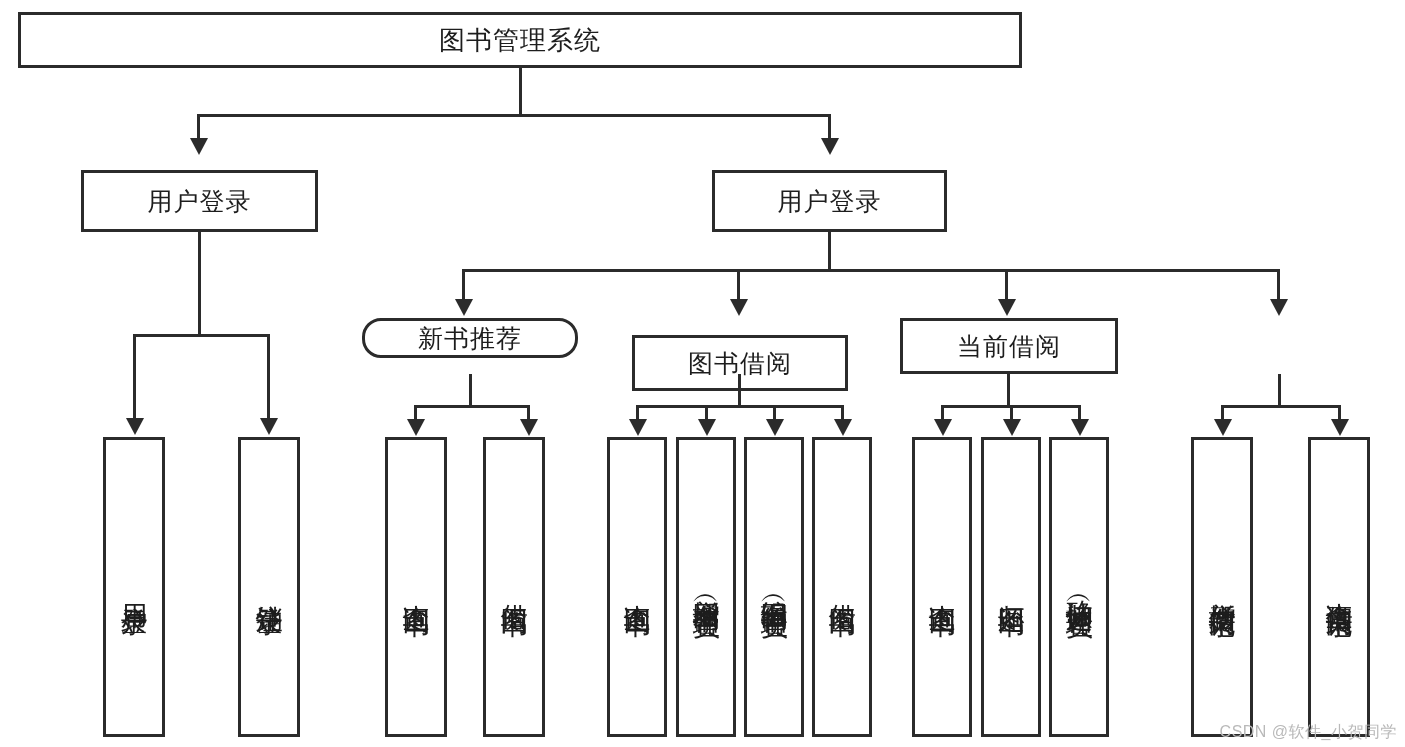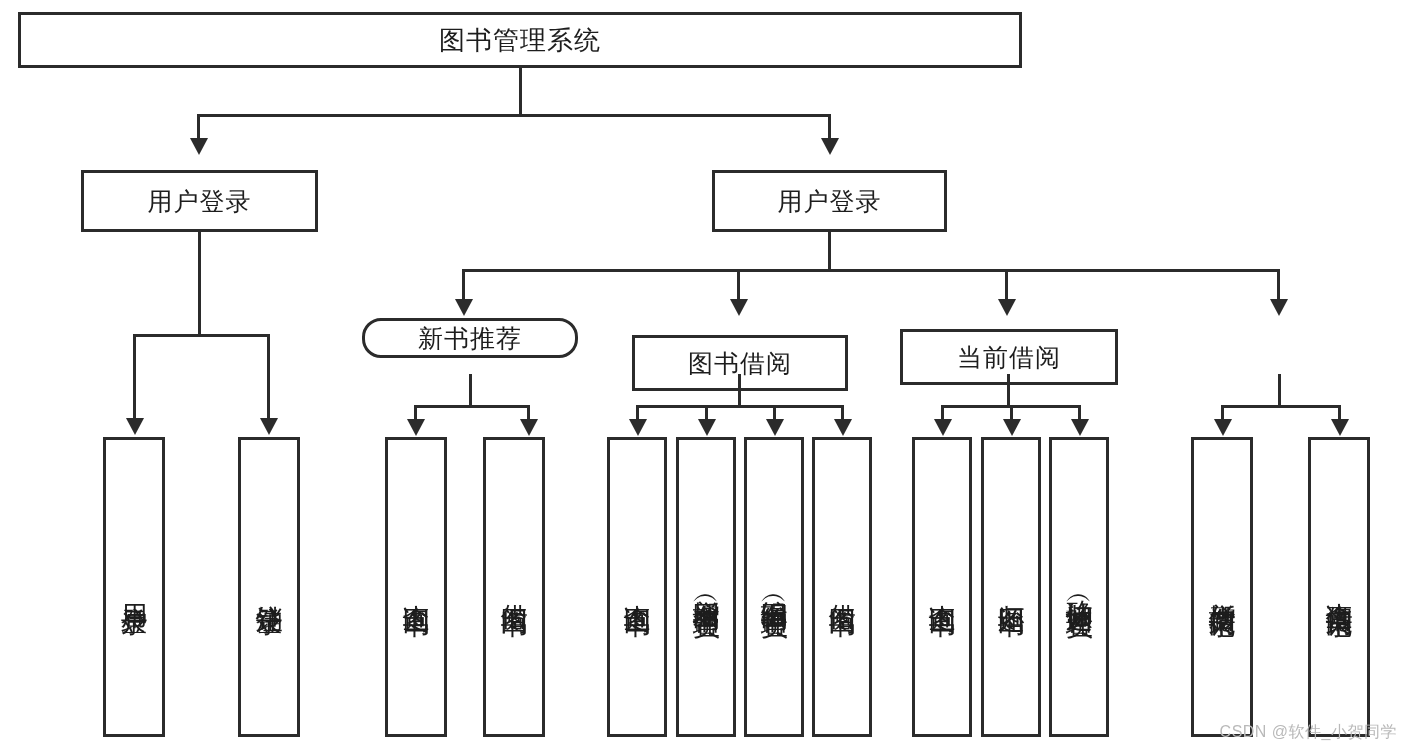--- a/index.html
+++ b/index.html
@@ -116,21 +116,21 @@
   <div class="arrow" style="left:998px;top:299px;"></div>
   <div class="ln v" style="left:1277px;top:269px;height:32px;"></div>
   <div class="arrow" style="left:1270px;top:299px;"></div>
 
   <div class="node h" style="left:362px;top:318px;width:216px;height:40px;border-radius:19px;">
     <span>新书推荐</span>
   </div>
   <div class="node h" style="left:632px;top:318px;width:216px;height:56px;margin-top:17px;">
     <span>图书借阅</span>
   </div>
-  <div class="node h" style="left:900px;top:318px;width:218px;height:56px;margin-top:11px;">
+  <div class="node h" style="left:900px;top:318px;width:218px;height:56px;">
     <span>当前借阅</span>
   </div>
 
   <div class="ln v" style="left:469px;top:374px;height:32px;"></div>
   <div class="ln h" style="left:414px;top:405px;width:116px;"></div>
   <div class="ln v" style="left:414px;top:405px;height:17px;"></div>
   <div class="arrow" style="left:407px;top:419px;"></div>
   <div class="ln v" style="left:527px;top:405px;height:17px;"></div>
   <div class="arrow" style="left:520px;top:419px;"></div>
 

